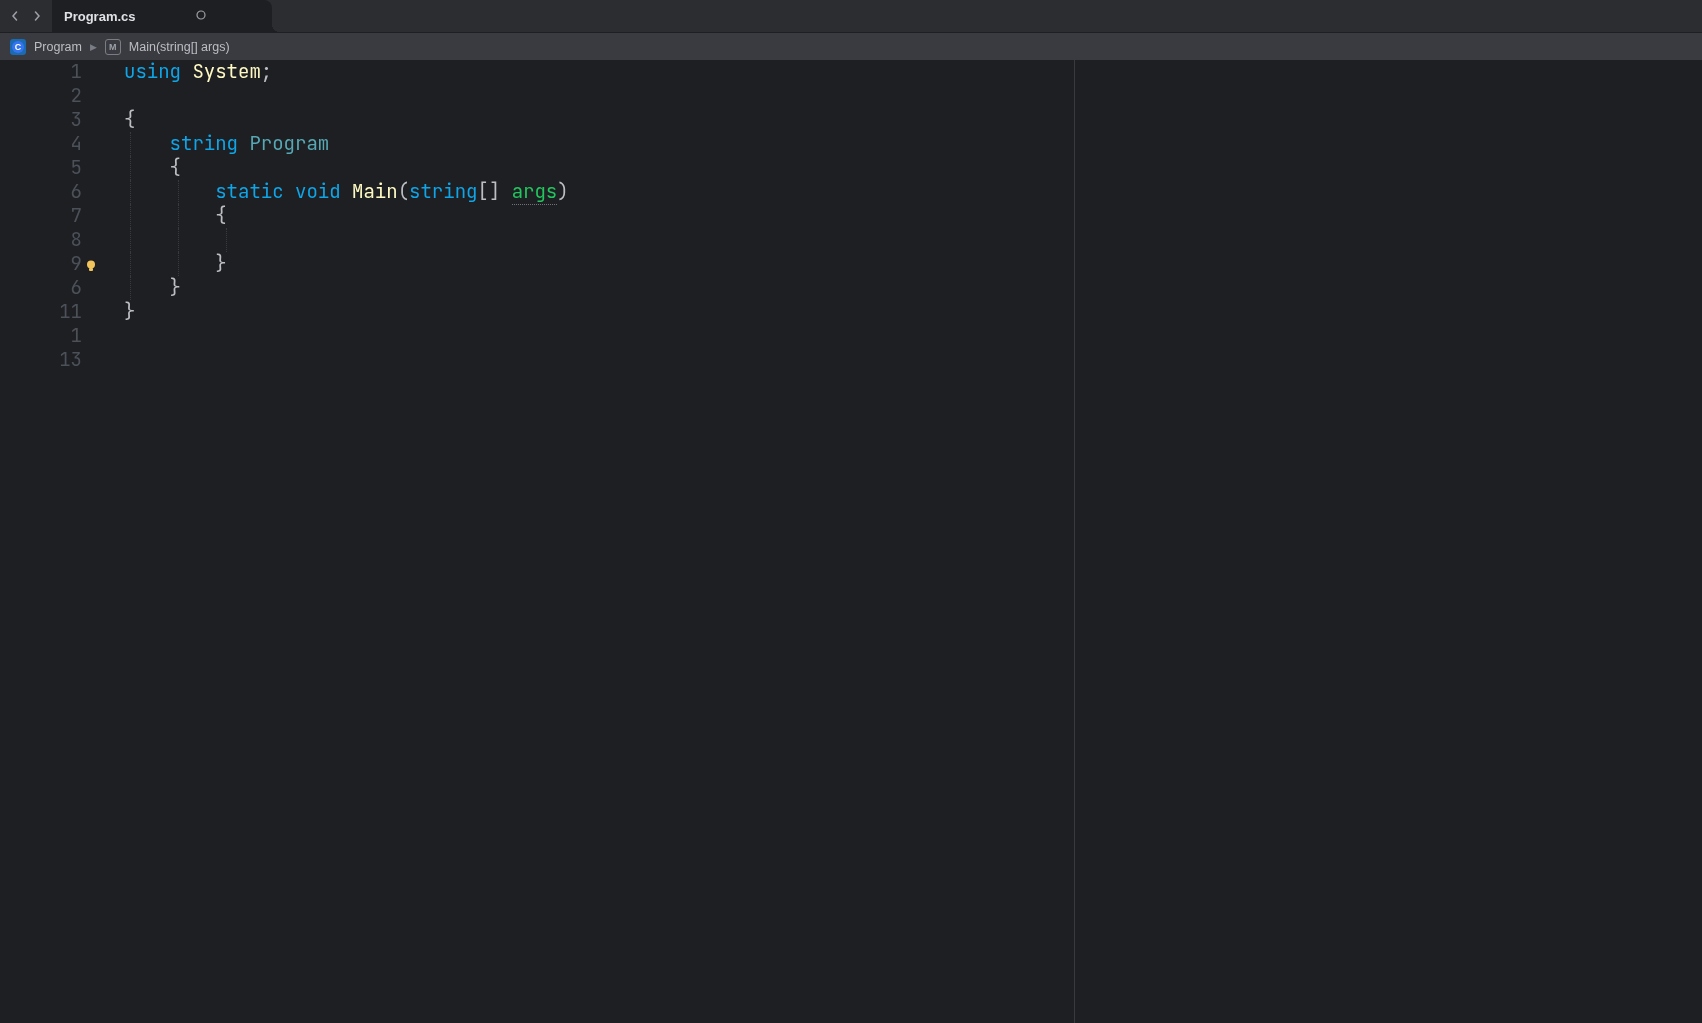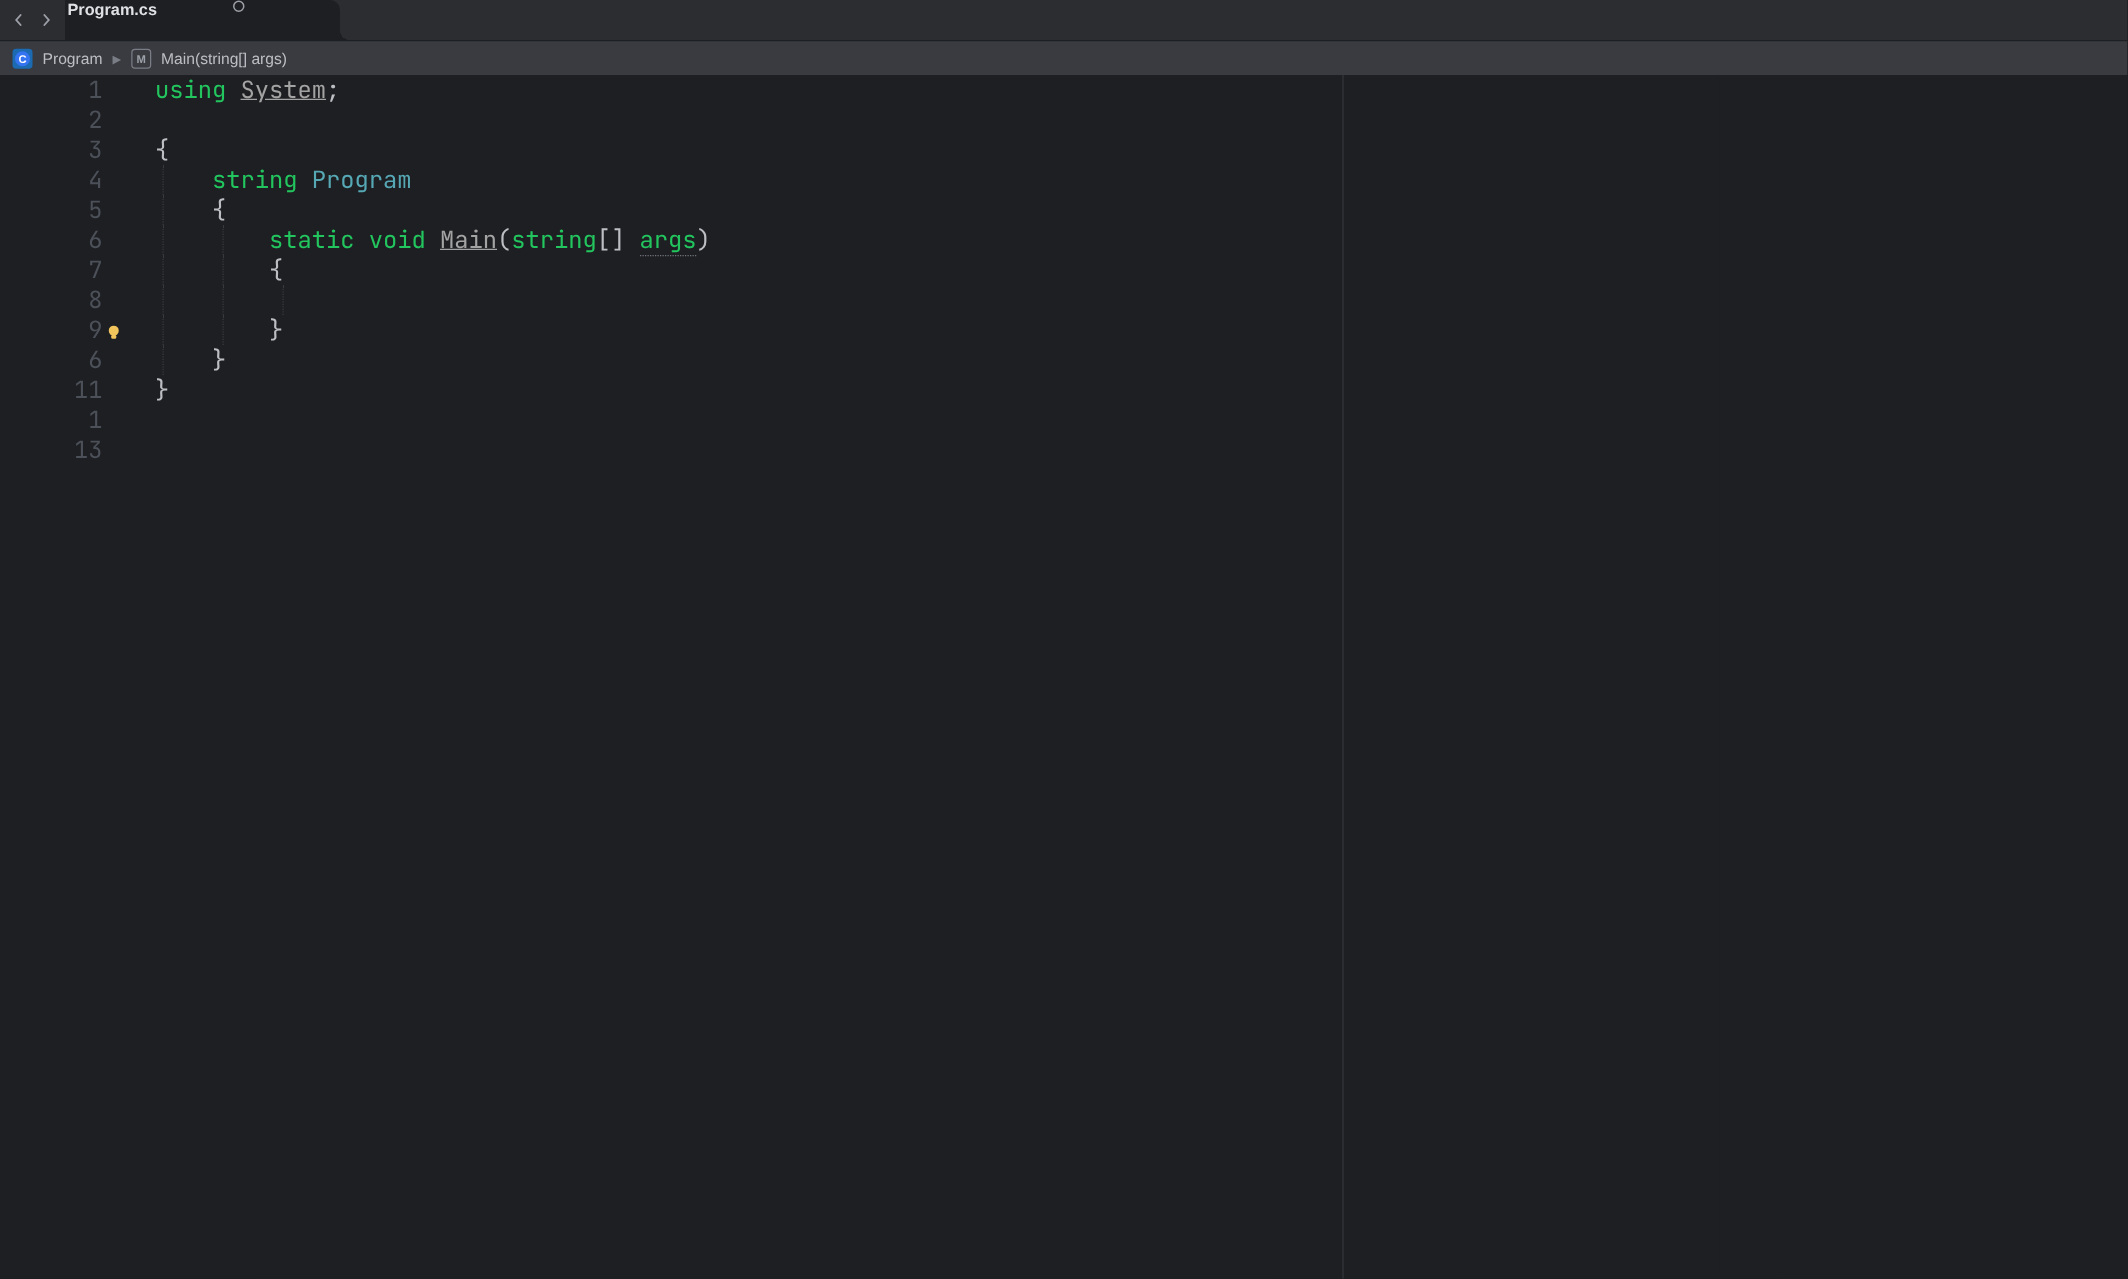--- a/index.html
+++ b/index.html
@@ -31,22 +31,22 @@
     display: flex;
     align-items: center;
     justify-content: center;
     color: #9da0a8;
     cursor: pointer;
     font-size: 14px;
   }
   .tab {
     background: #1e1f22;
     display: flex;
-    align-items: flex-start;
-    padding: 0 12px 0 2px;
+    align-items: center;
+    padding: 0 12px 0 12px;
     gap: 60px;
     color: #dfe1e5;
     font-weight: 600;
     font-size: 13px;
     position: relative;
     border-top-right-radius: 8px;
     min-width: 220px;
   }
   .tab::after {
     content: "";
@@ -132,23 +132,23 @@
     height: 24px;
     white-space: pre;
     position: relative;
   }
   .indent-guide {
     border-left: 1px dotted #383a3f;
     position: absolute;
     top: 0;
     bottom: 0;
   }
-  .tk-kw { color: #22c55e; }
+  .tk-kw { color: #0ea5e9; }
   .tk-cls { color: #56a8b5; }
-  .tk-ns { color: #a3a3a3; text-decoration: underline; }
+  .tk-ns { color: #fef9c3; }
   .tk-punc { color: #bcbec4; }
   .tk-param { color: #22c55e; border-bottom: 1px dotted #6f737a; }
   .minimap {
     width: 300px;
     background: #1e1f22;
   }
 </style>
 </head>
 <body>
 

